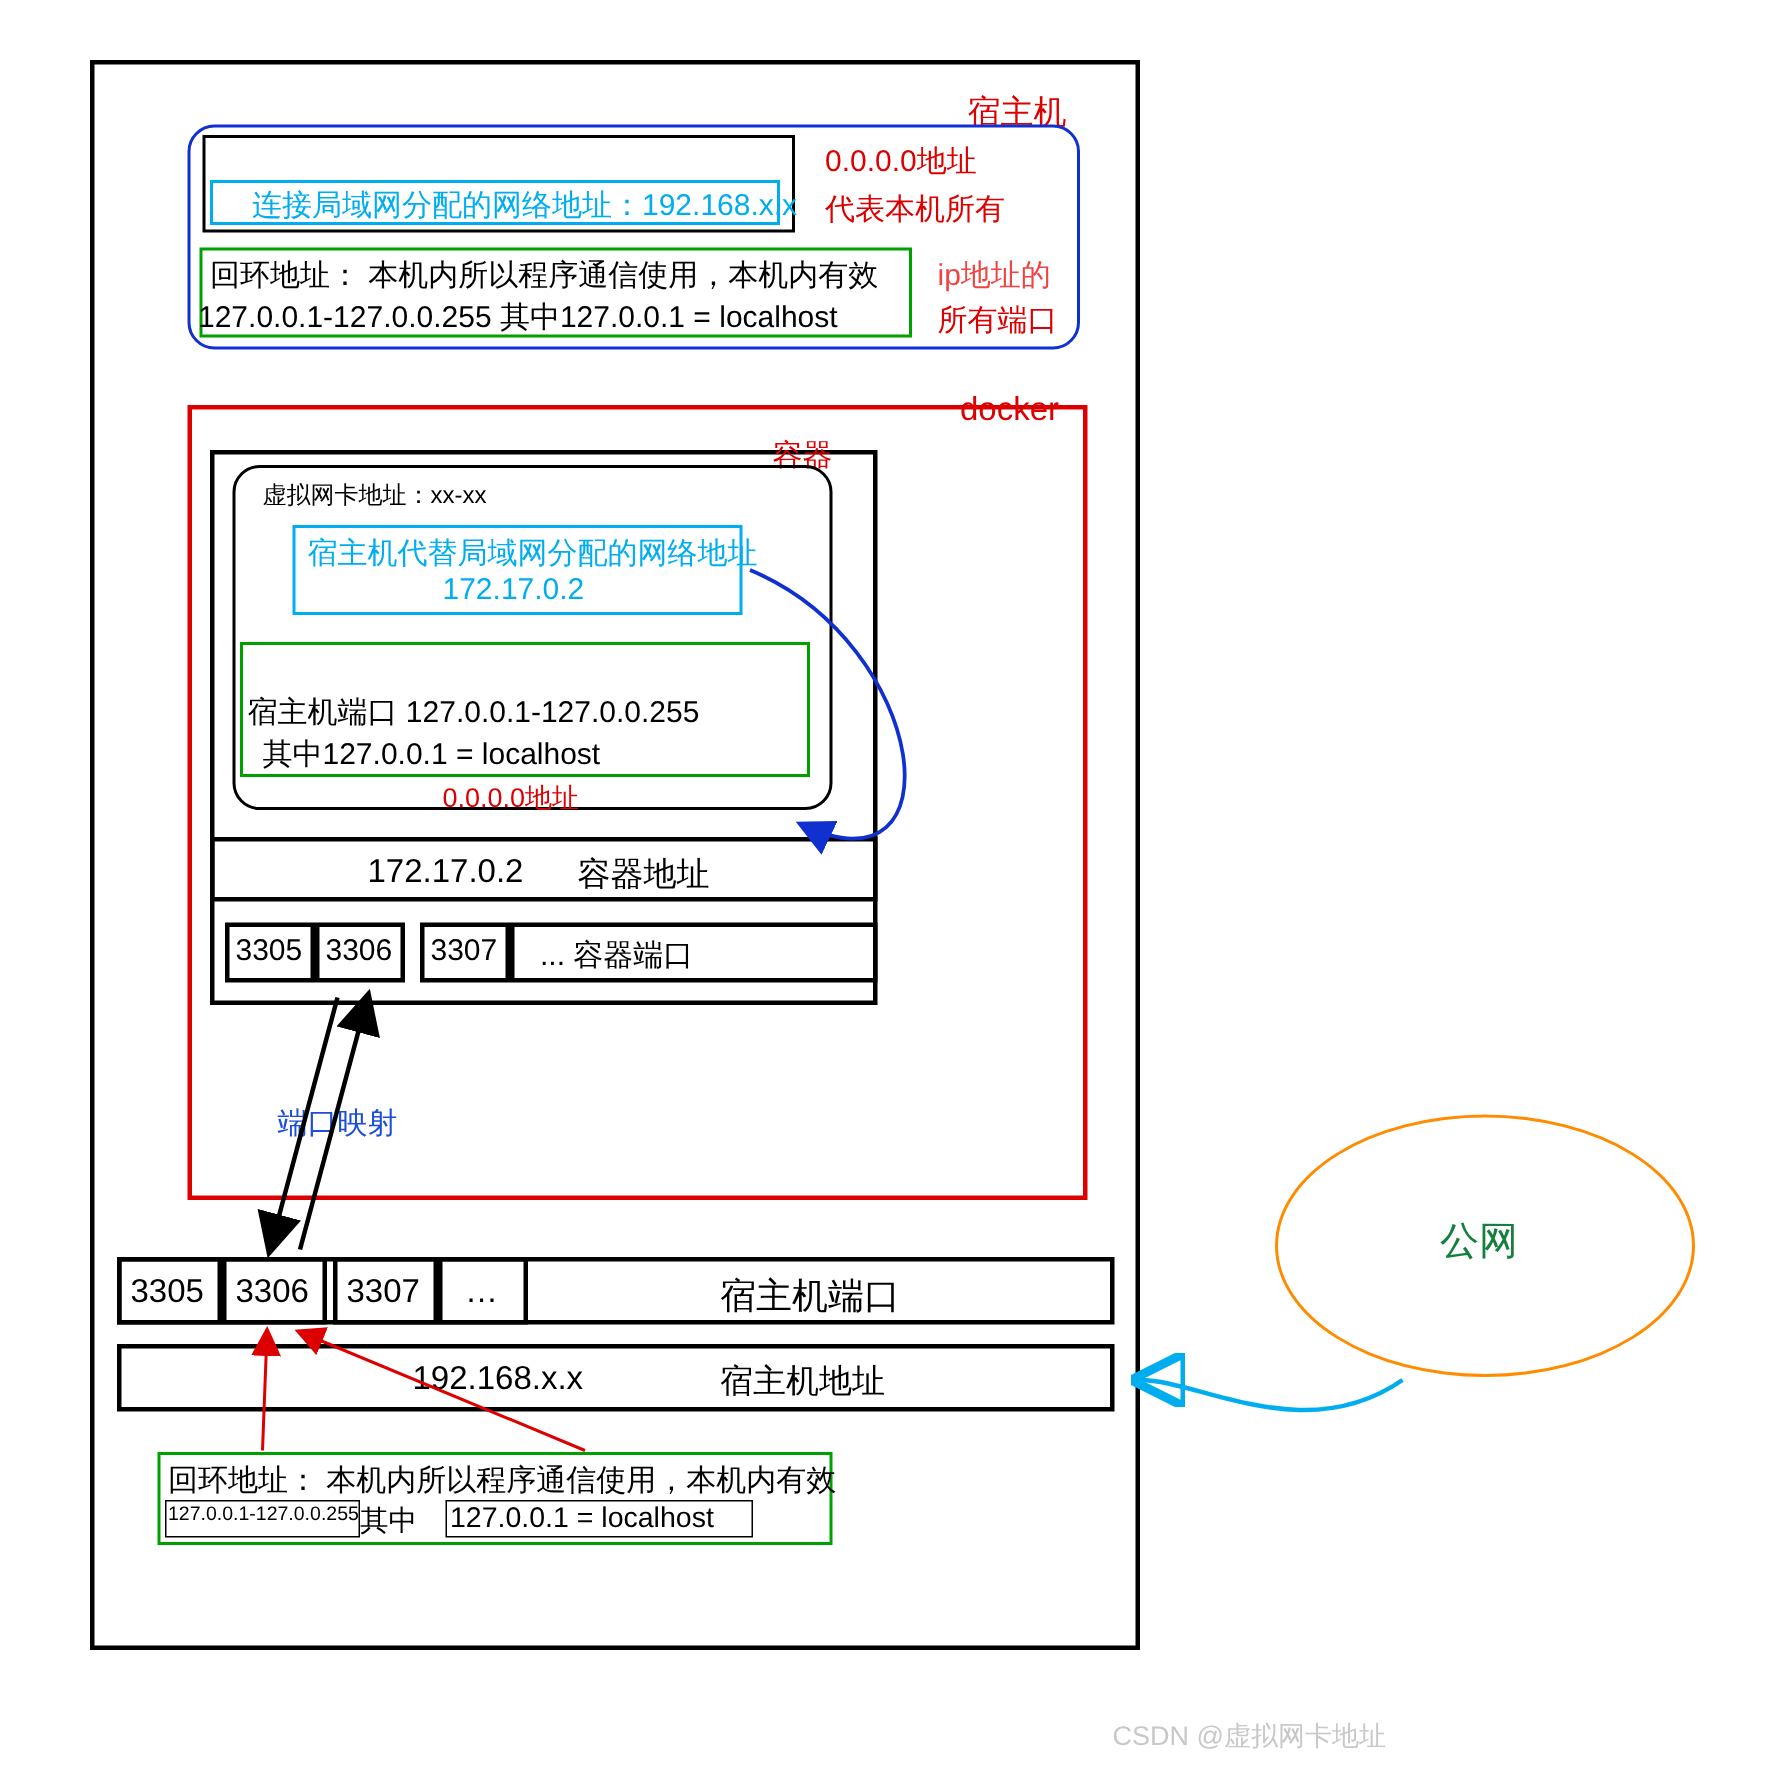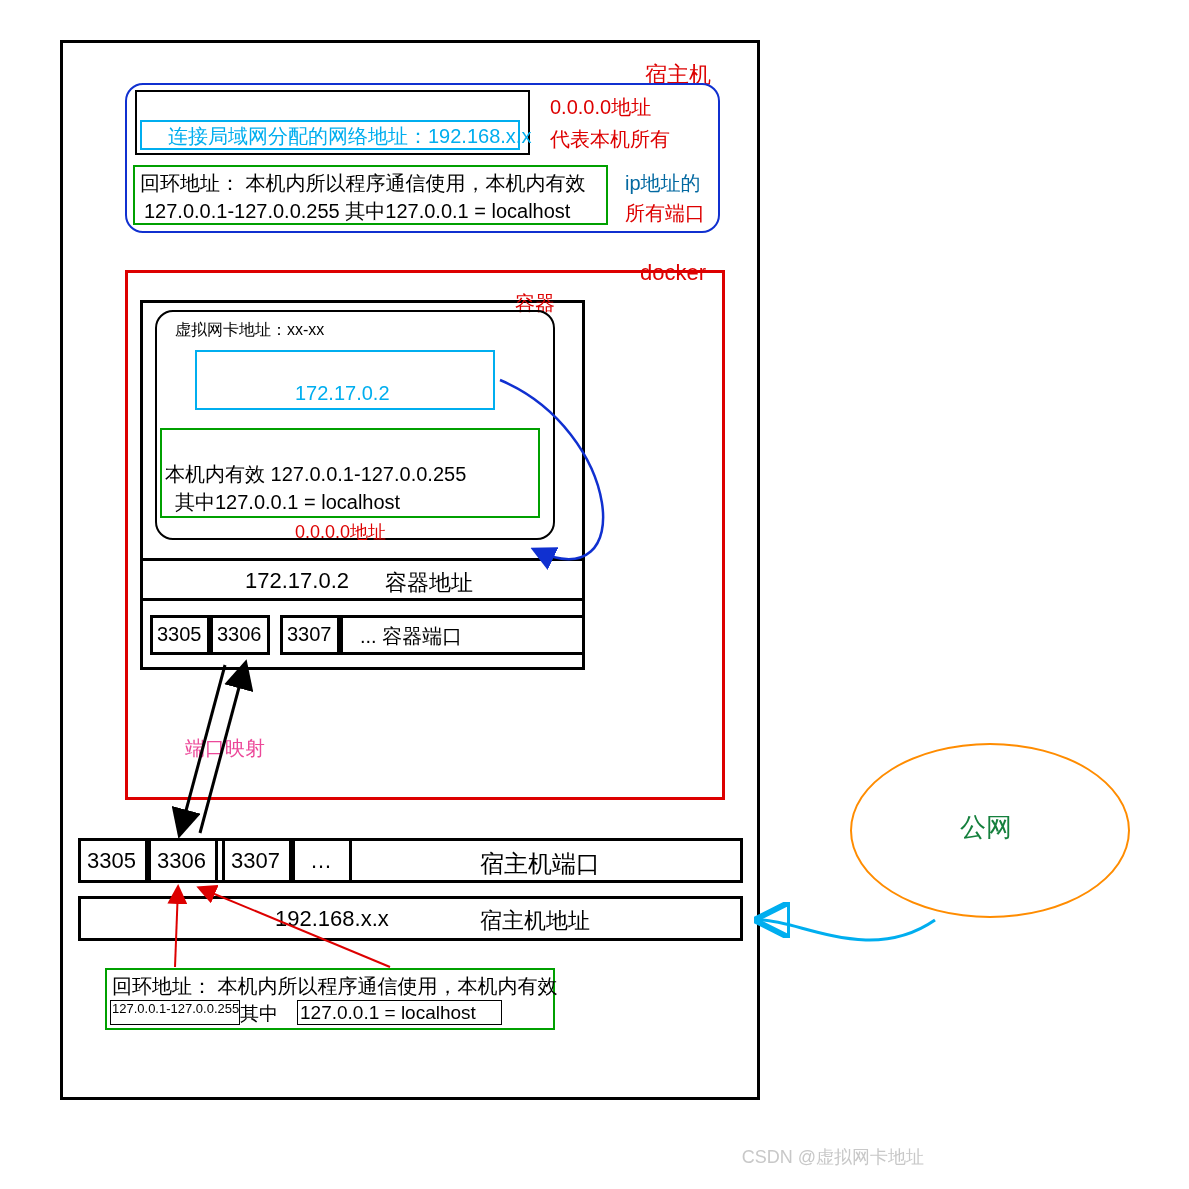--- a/index.html
+++ b/index.html
@@ -19,58 +19,59 @@
 
   <div class="box" style="left:125px;top:83px;width:595px;height:150px;border:2px solid #1030d0;border-radius:18px"></div>
 
   <div class="box" style="left:135px;top:90px;width:395px;height:65px;border:2px solid #000"></div>
 
   <div class="box" style="left:140px;top:120px;width:380px;height:30px;border:2px solid #00aeef"></div>
   <div class="txt" style="left:168px;top:123px;font-size:20px;color:#00aeef">连接局域网分配的网络地址：192.168.x.x</div>
 
   <div class="box" style="left:133px;top:165px;width:475px;height:60px;border:2px solid #00a000"></div>
   <div class="txt" style="left:140px;top:170px;font-size:20px">回环地址： 本机内所以程序通信使用，本机内有效</div>
-  <div class="txt" style="left:144px;top:198px;font-size:20px">127.0.0.1-127.0.0.255   其中127.0.0.1 = localhost</div>
+  <div class="txt" style="left:132px;top:198px;font-size:20px">127.0.0.1-127.0.0.255   其中127.0.0.1 = localhost</div>
 
   <div class="txt" style="left:550px;top:94px;font-size:20px;color:#d00">0.0.0.0地址</div>
   <div class="txt" style="left:550px;top:126px;font-size:20px;color:#d00">代表本机所有</div>
-  <div class="txt" style="left:625px;top:170px;font-size:20px;color:#0369a1">ip地址的</div>
+  <div class="txt" style="left:625px;top:170px;font-size:20px;color:#ef4444">ip地址的</div>
   <div class="txt" style="left:625px;top:200px;font-size:20px;color:#d00">所有端口</div>
 
   <div class="box" style="left:125px;top:270px;width:600px;height:530px;border:3px solid #d00"></div>
   <div class="txt" style="left:640px;top:260px;font-size:22px;color:#d00">docker</div>
 
   <div class="box" style="left:140px;top:300px;width:445px;height:370px;border:3px solid #000"></div>
   <div class="txt" style="left:515px;top:290px;font-size:20px;color:#d00">容器</div>
 
   <div class="box" style="left:155px;top:310px;width:400px;height:230px;border:2px solid #000;border-radius:18px"></div>
   <div class="txt" style="left:175px;top:320px;font-size:16px">虚拟网卡地址：xx-xx</div>
 
   <div class="box" style="left:195px;top:350px;width:300px;height:60px;border:2px solid #00aeef"></div>
+  <div class="txt" style="left:205px;top:355px;font-size:20px;color:#00aeef">宿主机代替局域网分配的网络地址</div>
   <div class="txt" style="left:295px;top:382px;font-size:20px;color:#00aeef">172.17.0.2</div>
 
   <div class="box" style="left:160px;top:428px;width:380px;height:90px;border:2px solid #00a000"></div>
-  <div class="txt" style="left:165px;top:461px;font-size:20px">本机内有效   127.0.0.1-127.0.0.255</div>
+  <div class="txt" style="left:165px;top:461px;font-size:20px">宿主机端口   127.0.0.1-127.0.0.255</div>
   <div class="txt" style="left:175px;top:489px;font-size:20px">  其中127.0.0.1 = localhost</div>
   <div class="txt" style="left:295px;top:520px;font-size:18px;color:#d00">0.0.0.0地址</div>
 
   <div class="box" style="left:140px;top:558px;width:445px;height:43px;border:3px solid #000"></div>
   <div class="txt" style="left:245px;top:568px;font-size:22px">172.17.0.2</div>
   <div class="txt" style="left:385px;top:568px;font-size:22px">容器地址</div>
 
   <div class="box" style="left:150px;top:615px;width:60px;height:40px;border:3px solid #000"></div>
   <div class="txt" style="left:157px;top:623px;font-size:20px">3305</div>
   <div class="box" style="left:210px;top:615px;width:60px;height:40px;border:3px solid #000"></div>
   <div class="txt" style="left:217px;top:623px;font-size:20px">3306</div>
   <div class="box" style="left:280px;top:615px;width:60px;height:40px;border:3px solid #000"></div>
   <div class="txt" style="left:287px;top:623px;font-size:20px">3307</div>
   <div class="box" style="left:340px;top:615px;width:245px;height:40px;border:3px solid #000"></div>
   <div class="txt" style="left:360px;top:623px;font-size:20px">... 容器端口</div>
 
-  <div class="txt" style="left:185px;top:735px;font-size:20px;color:#ec4899">端口映射</div>
+  <div class="txt" style="left:185px;top:735px;font-size:20px;color:#1d4ed8">端口映射</div>
 
   <div class="box" style="left:78px;top:838px;width:665px;height:45px;border:3px solid #000"></div>
   <div class="box" style="left:78px;top:838px;width:70px;height:45px;border:3px solid #000"></div>
   <div class="txt" style="left:87px;top:848px;font-size:22px">3305</div>
   <div class="box" style="left:148px;top:838px;width:70px;height:45px;border:3px solid #000"></div>
   <div class="txt" style="left:157px;top:848px;font-size:22px">3306</div>
   <div class="box" style="left:222px;top:838px;width:70px;height:45px;border:3px solid #000"></div>
   <div class="txt" style="left:231px;top:848px;font-size:22px">3307</div>
   <div class="box" style="left:292px;top:838px;width:60px;height:45px;border:3px solid #000"></div>
   <div class="txt" style="left:310px;top:848px;font-size:22px">…</div>

